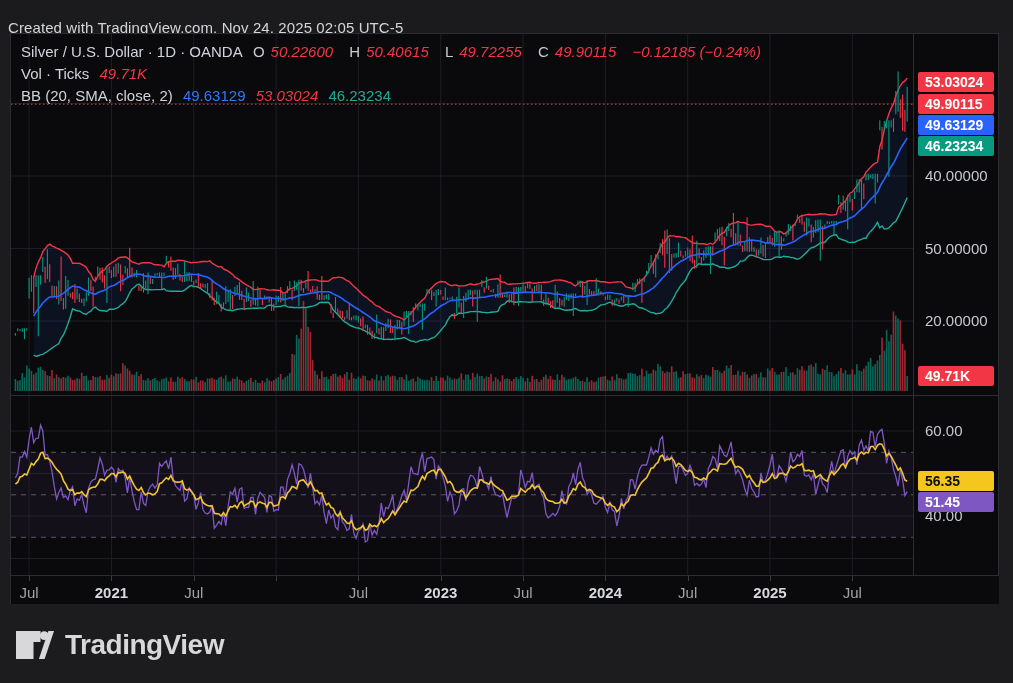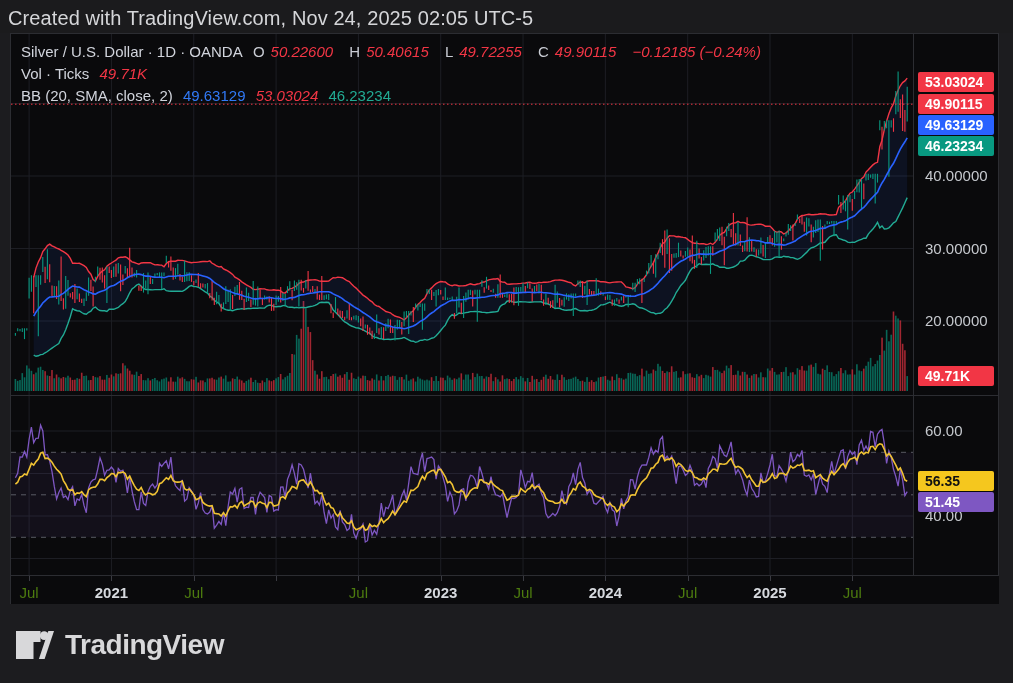--- a/index.html
+++ b/index.html
@@ -1,41 +1,41 @@
 <!DOCTYPE html>
 <html><head>
 <meta charset="utf-8">
 <style>
   html,body{margin:0;padding:0;background:#1c1c1f;width:1013px;height:683px;overflow:hidden;
     font-family:"Liberation Sans",sans-serif;-webkit-font-smoothing:antialiased;}
   #frame{position:relative;width:1013px;height:683px;background:#1c1c1f;}
   
   #topbar{position:absolute;left:0;top:0;width:1013px;height:33px;background:#1b1b1d;}
-  #topbar .txt{position:absolute;left:8px;top:7px;font-size:20px;color:#d5d6d9;letter-spacing:.1px;}
+  #topbar .txt{position:absolute;left:8px;top:19px;font-size:15px;color:#d5d6d9;letter-spacing:.1px;}
   
   #widget{position:absolute;left:10px;top:33px;width:989px;height:571px;background:#0a0a0c;
     border:1px solid #2c2d32;box-sizing:border-box;}
   #plot{position:absolute;left:0;top:0;}
   
   .legend{position:absolute;left:10px;z-index:5;font-size:15px;color:#d1d4dc;white-space:nowrap;}
   .legend span{margin-right:6px;text-align:center;}
   .lg-dim{color:#c9ccd4;}
   .lg-red{color:#f23645;font-style:italic;}
   .lg-blue{color:#3179f5;}
   .lg-teal{color:#22ab94;}
   .lg-purple{color:#9b7dd8;}
   .lg-yellow{color:#f0c233;}
   
   #paxis{position:absolute;left:902px;top:0;width:86px;height:541px;border-left:1px solid #2c2d32;}
   .axlabel{position:absolute;left:11px;font-size:15px;color:#c6c9ce;}
   .badge{position:absolute;left:4px;width:76px;height:20px;line-height:20px;border-radius:2px;
     font-size:14px;font-weight:bold;color:#fff;padding-left:7px;box-sizing:border-box;}
   
   #taxis{position:absolute;left:0;top:541px;width:988px;height:29px;border-top:1px solid #2c2d32;background:#0a0a0c;}
-  .tlabel{position:absolute;top:8px;transform:translateX(-50%);font-size:15px;color:#4d7c0f;}
+  .tlabel{position:absolute;top:8px;transform:translateX(-50%);font-size:15px;color:#a3a3a3;}
   .tlabel.year{font-weight:bold;color:#d6d9de;}
   .ttick{position:absolute;top:0;width:1px;height:5px;background:#3a3b42;}
   
   #bottom{position:absolute;left:0;top:604px;width:1013px;height:95px;background:#1c1c1f;}
   #logo{position:absolute;left:16px;top:24px;height:34px;display:flex;align-items:center;}
   #logo .mark{width:38px;height:28px;margin-right:11px;}
   #logo .word{font-size:28px;font-weight:bold;color:#d8d8da;letter-spacing:-0.5px;}
 </style>
 </head>
 <body>
@@ -892,21 +892,21 @@
     <div class="legend" style="top:53px;">
       <span>BB (20, SMA, close, 2)</span>
       <span class="lg-blue">49.63129</span>
       <span class="lg-red">53.03024</span>
       <span class="lg-teal">46.23234</span>
     </div>
 
 
     <div id="paxis">
         <div class="axlabel" style="top: 133px;">40.00000</div>
-        <div class="axlabel" style="top: 205.5px;">30.00000</div>
+        <div class="axlabel" style="top: 205.5px;">50.00000</div>
         <div class="axlabel" style="top: 278px;">20.00000</div>
         <div class="axlabel" style="top: 388px;">60.00</div>
         <div class="axlabel" style="top: 473px;">40.00</div>
         <div class="axlabel" style="top: 544px; font-style: italic;">20.00</div>
         <div class="badge" style="top: 37.5308px; background: rgb(242, 54, 69); color: rgb(255, 255, 255);">53.03024</div>
         <div class="badge" style="top: 60.2167px; background: rgb(242, 54, 69); color: rgb(255, 255, 255);">49.90115</div>
         <div class="badge" style="top: 81.2167px; background: rgb(41, 98, 255); color: rgb(255, 255, 255);">49.63129</div>
         <div class="badge" style="top: 102.217px; background: rgb(8, 153, 129); color: rgb(255, 255, 255);">46.23234</div>
         <div class="badge" style="top: 332.087px; background: rgb(242, 54, 69); color: rgb(255, 255, 255);">49.71K</div>
         <div class="badge" style="top: 437.256px; background: rgb(245, 199, 30); color: rgb(17, 17, 17);">56.35</div>

